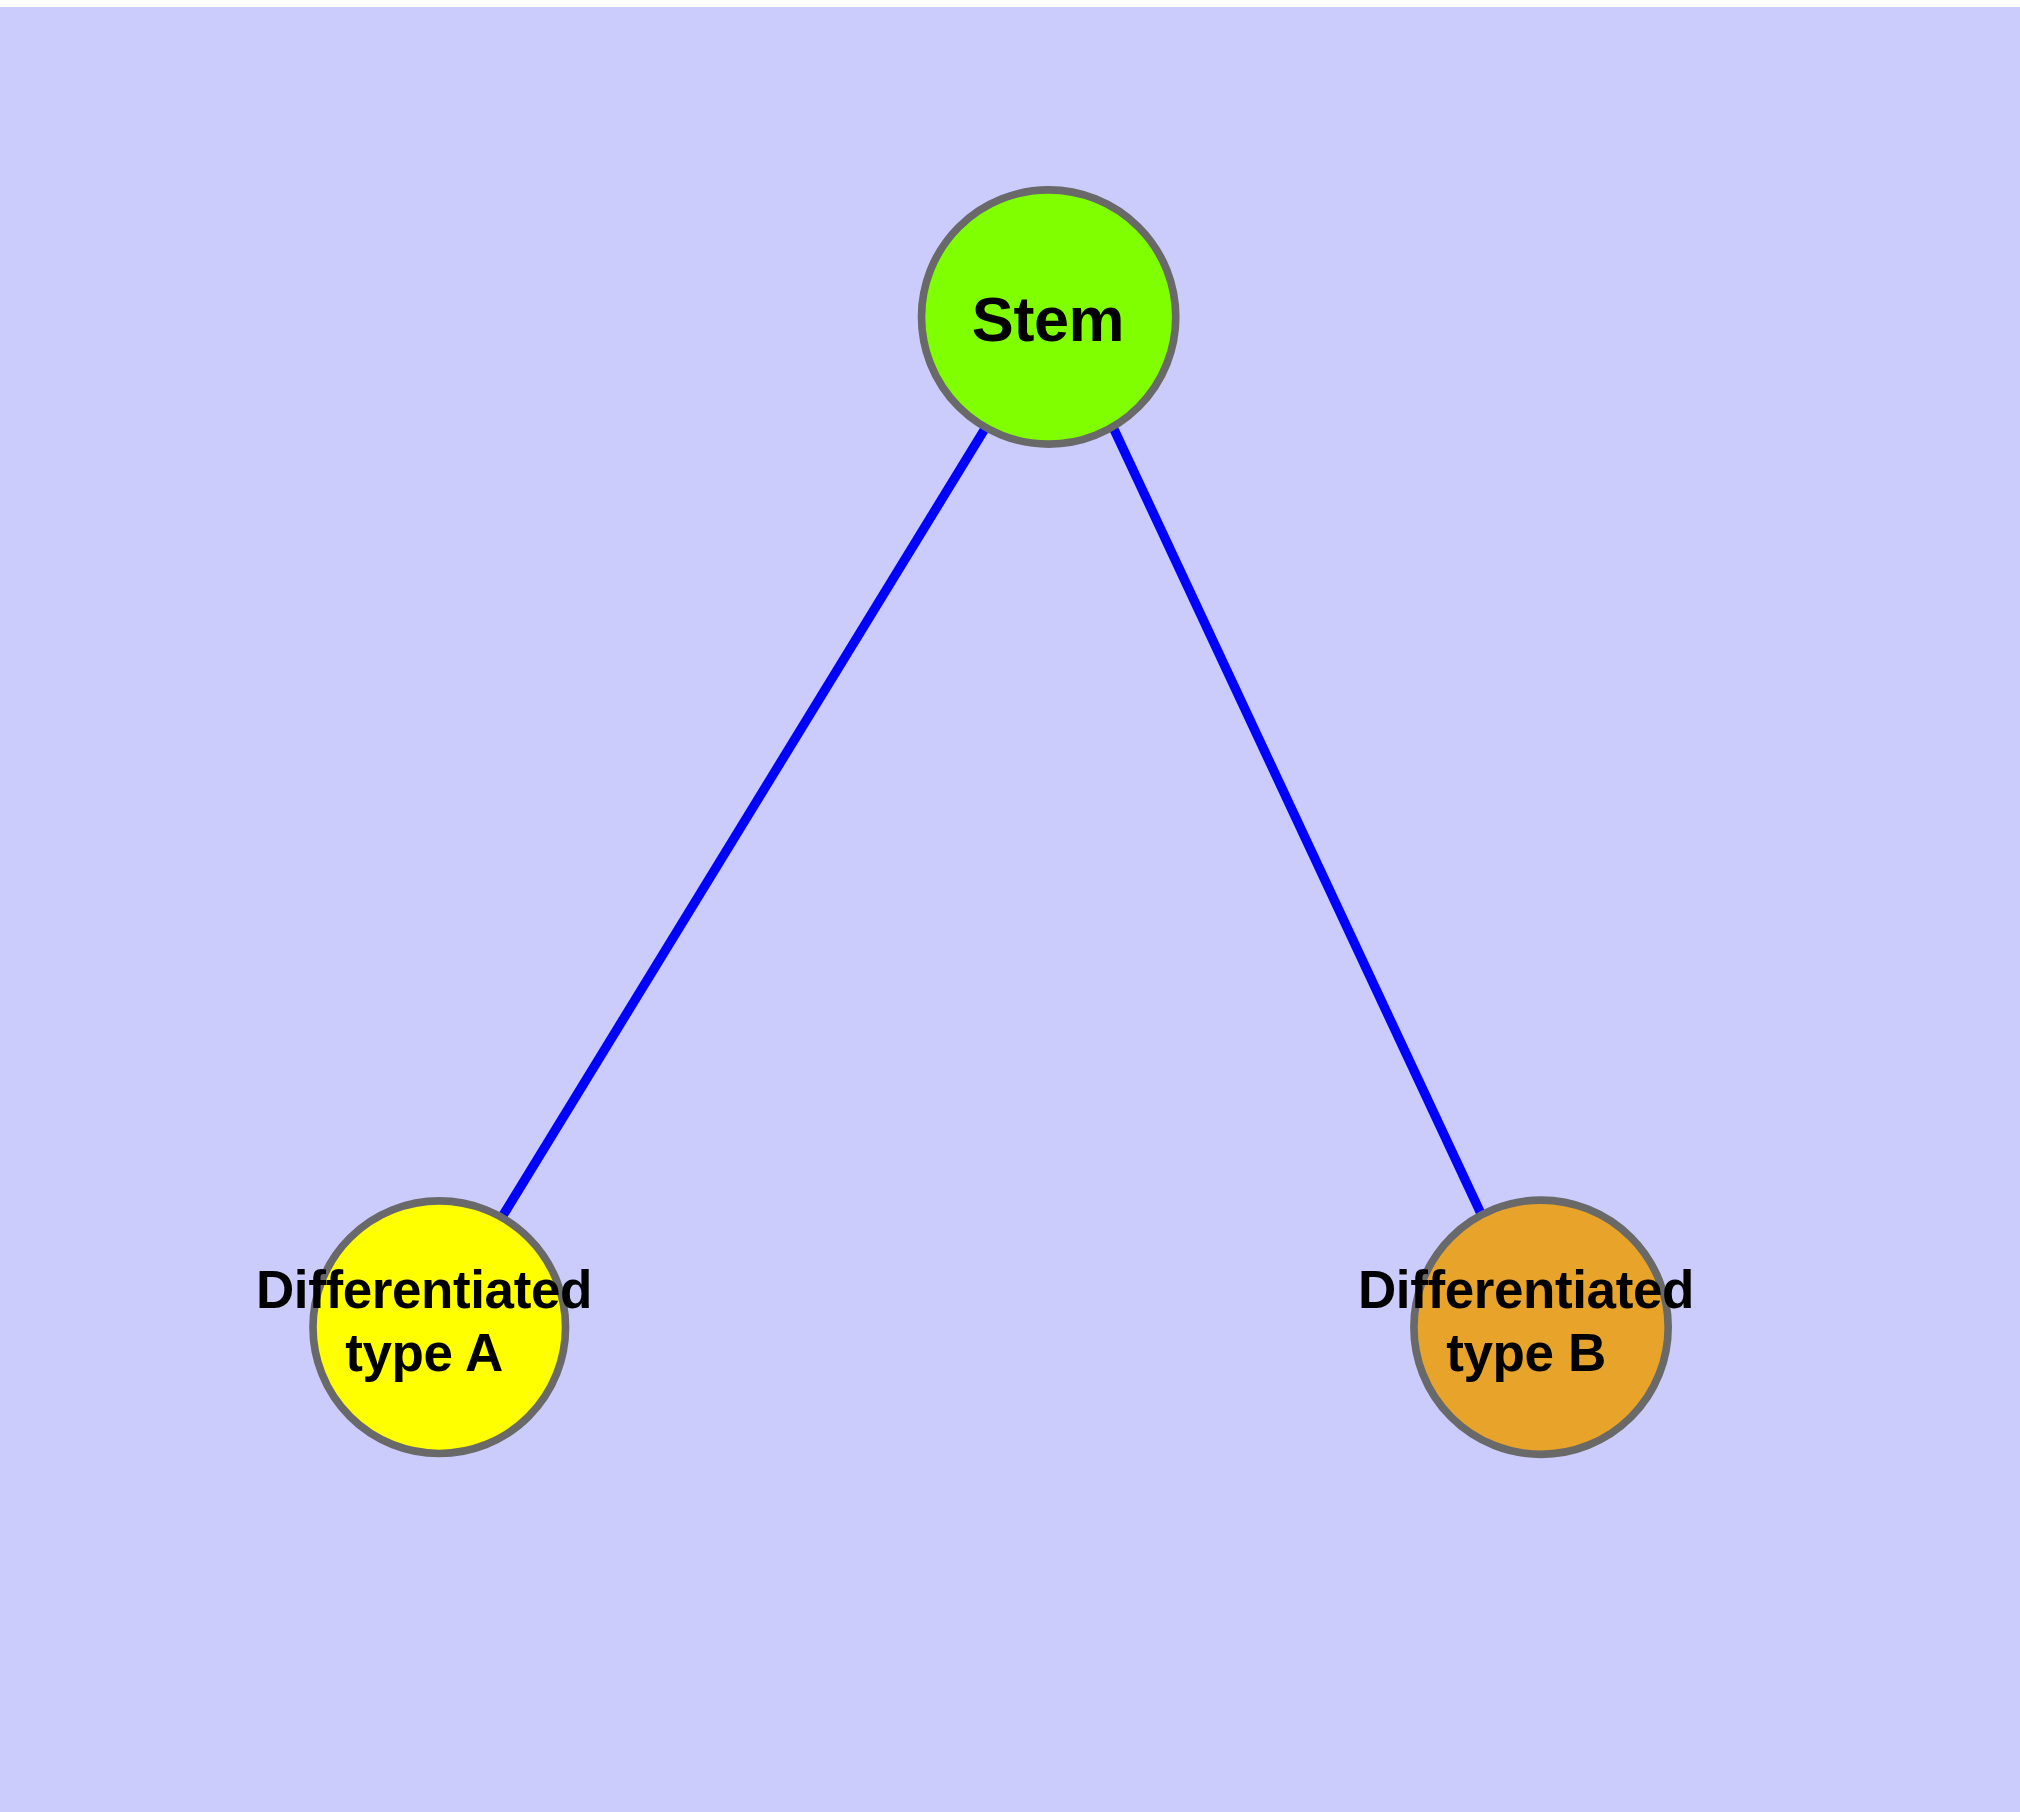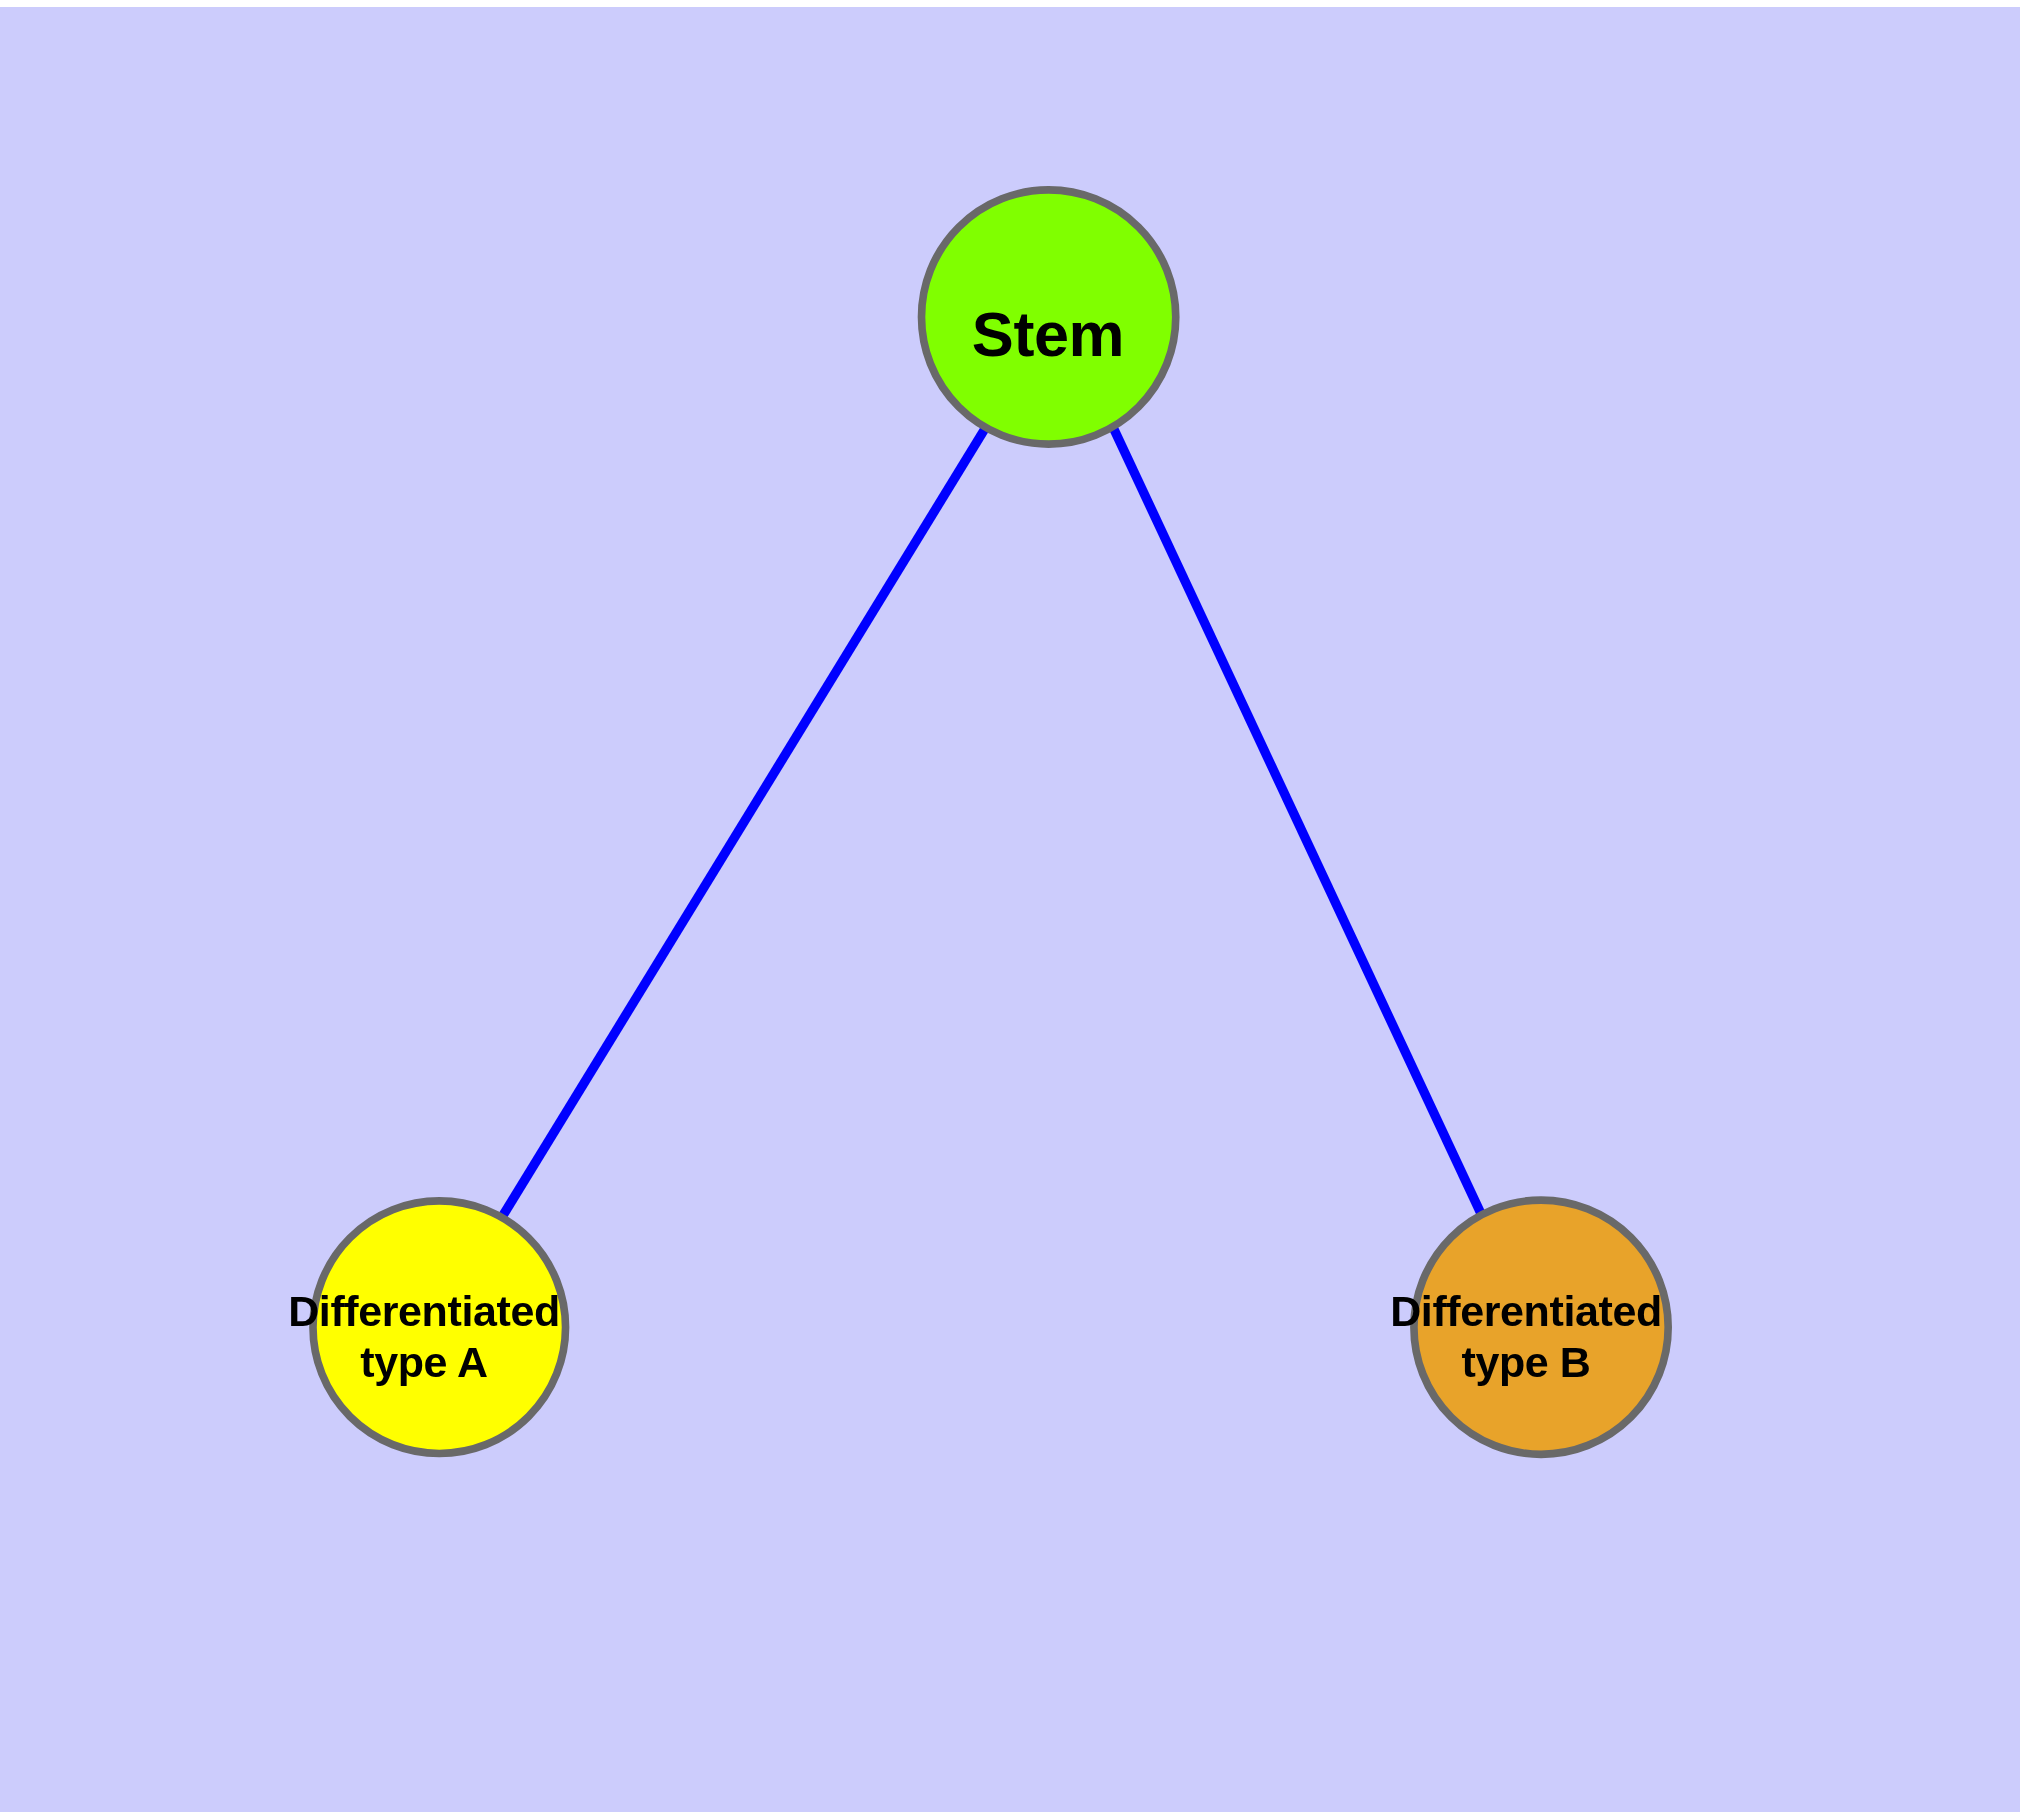--- a/index.html
+++ b/index.html
@@ -34,28 +34,27 @@
     position: absolute;
     font-family: "Liberation Sans", "DejaVu Sans", sans-serif;
     font-weight: bold;
     color: #000000;
     text-align: center;
     white-space: pre;
     line-height: 1.18;
     letter-spacing: -0.4px;
     pointer-events: none;
     transform: translate(-50%, -50%);
-    margin-top: 15px;
   }
   #label-stem {
     font-size: 63px;
   }
   #label-diff-a,
   #label-diff-b {
-    font-size: 43px;
+    font-size: 53px;
   }
 </style>
 </head>
 <body>
 
 <div id="stage">
 
   <div id="canvas-bg"></div>
 
   <svg id="graph-svg" viewBox="0 0 2384 2138" xmlns="http://www.w3.org/2000/svg">

